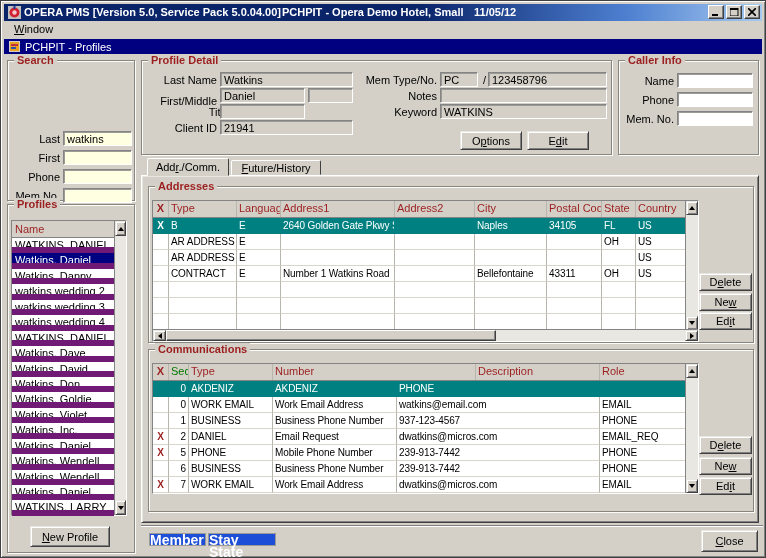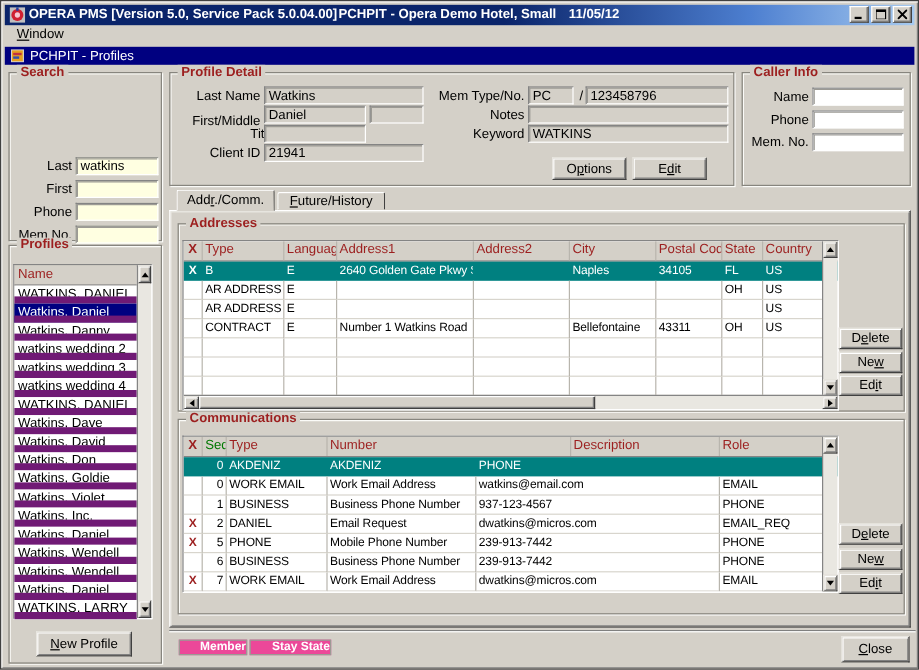--- a/index.html
+++ b/index.html
@@ -84,22 +84,22 @@
     border-bottom:1px solid #848484; line-height:16px; padding-left:3px; }
   .list-items { position:absolute; left:0; top:17px; right:12px; bottom:0; }
   .list-item { height:15.45px; line-height:15px; border-bottom:6px solid #701a75; padding-left:3px;
     overflow:hidden; white-space:nowrap; background:#fff; }
   .list-item.selected { background:#000080; color:#fff; }
   .list-sb { position:absolute; top:0; right:0; width:12px; bottom:0; background:#e9e7e1; border-left:1px solid #848484; }
   .list-sb .sb-btn { position:absolute; width:100%; height:15px; }
 
   
   .divider { position:absolute; left:140px; top:524px; width:622px; border-top:1px solid #808080; border-bottom:1px solid #fff; }
-  .badge { position:absolute; height:13px; background:#ec4899; color:#fff; font-weight:bold; font-size:10px;
-    line-height:12px; text-align:right; border:1px solid #9c9a94; }
+  .badge { position:absolute; height:13px; background:#1d4ed8; color:#fff; font-weight:bold; font-size:14px;
+    line-height:12px; text-align:left; border:1px solid #9c9a94; }
 </style>
 </head>
 <body>
 
 <div id="window">
 
   <div class="titlebar">
     <svg class="app-icon" viewBox="0 0 13 13">
       <rect x="0" y="0" width="13" height="13" fill="#c0c0c0"></rect>
       <circle cx="6.5" cy="6.5" r="5" fill="#d02030"></circle>

